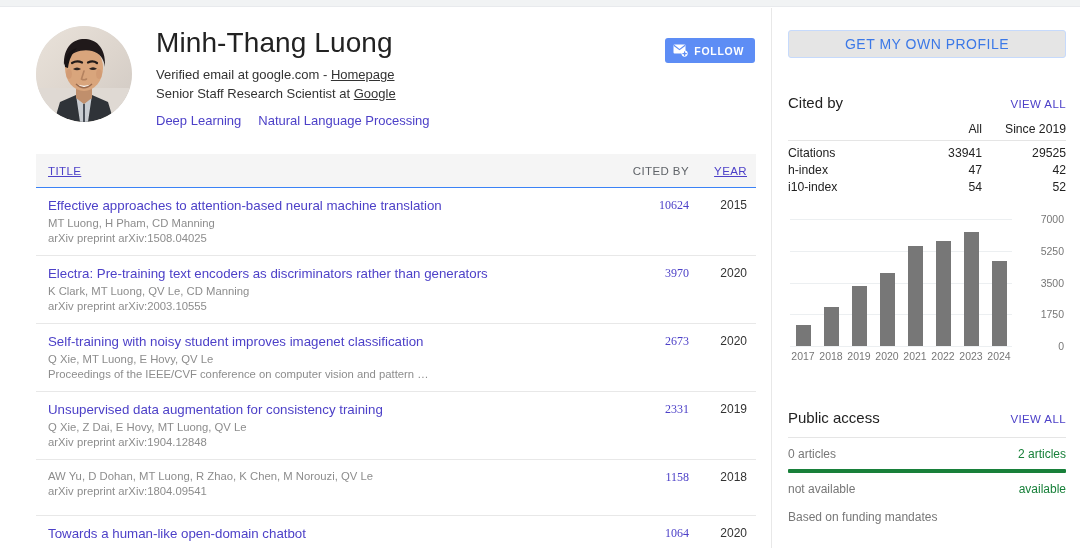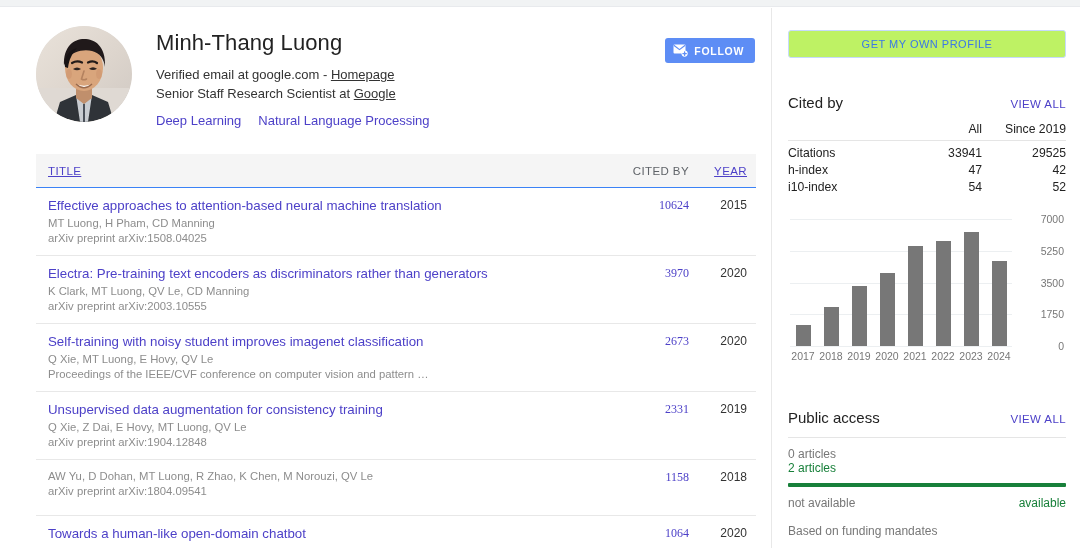--- a/index.html
+++ b/index.html
@@ -41,21 +41,21 @@
     overflow: hidden;
     flex: 0 0 96px;
     margin-right: 24px;
     background: #e3ded9;
     position: relative;
   }
   .avatar svg { display: block; width: 96px; height: 96px; }
 
   .pinfo { flex: 1 1 auto; padding-top: 4px; min-width: 0; }
   .pname {
-    font-size: 22px;
+    font-size: 28px;
     color: #222;
     font-weight: normal;
     letter-spacing: .1px;
     margin: 0 0 10px 0;
     line-height: 26px;
   }
   .pline {
     font-size: 13px;
     color: #333;
     line-height: 18px;
@@ -159,23 +159,23 @@
     background: #fff;
     border-left: 1px solid #e8e8e8;
     padding: 0 14px 0 16px;
   }
   .own-profile-btn {
     margin-top: 22px;
     width: 100%;
     height: 28px;
     border: 1px solid #c6dafc;
     border-radius: 3px;
-    background: #bef264;
+    background: #e5e5e5;
     color: #3b78e7;
-    font-size: 11px;
+    font-size: 14px;
     letter-spacing: .5px;
     cursor: pointer;
     font-family: "Liberation Sans", sans-serif;
   }
 
   .sect-head {
     display: flex;
     align-items: baseline;
     justify-content: space-between;
     margin-top: 36px;
@@ -260,21 +260,20 @@
     color: #777;
     transform: translateY(-50%);
   }
 
   
   .pa-rowline {
     border-top: 1px solid #e5e5e5;
     margin-top: 11px; padding-top: 9px;
     display: flex; justify-content: space-between;
     font-size: 12px;
-    flex-direction: column;
   }
   .pa-left  { color: #777; }
   .pa-right { color: #18803a; }
   .pa-bar {
     margin-top: 8px;
     height: 4px;
     background: #d8dbdd;
     border-radius: 1px;
     overflow: hidden;
   }

